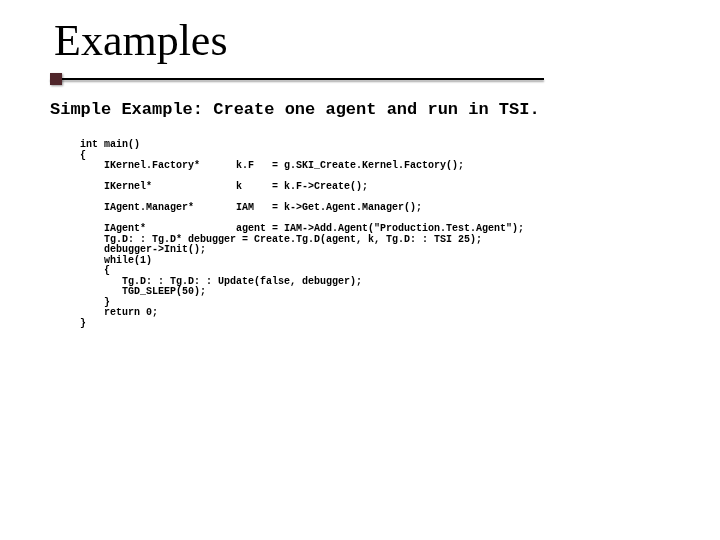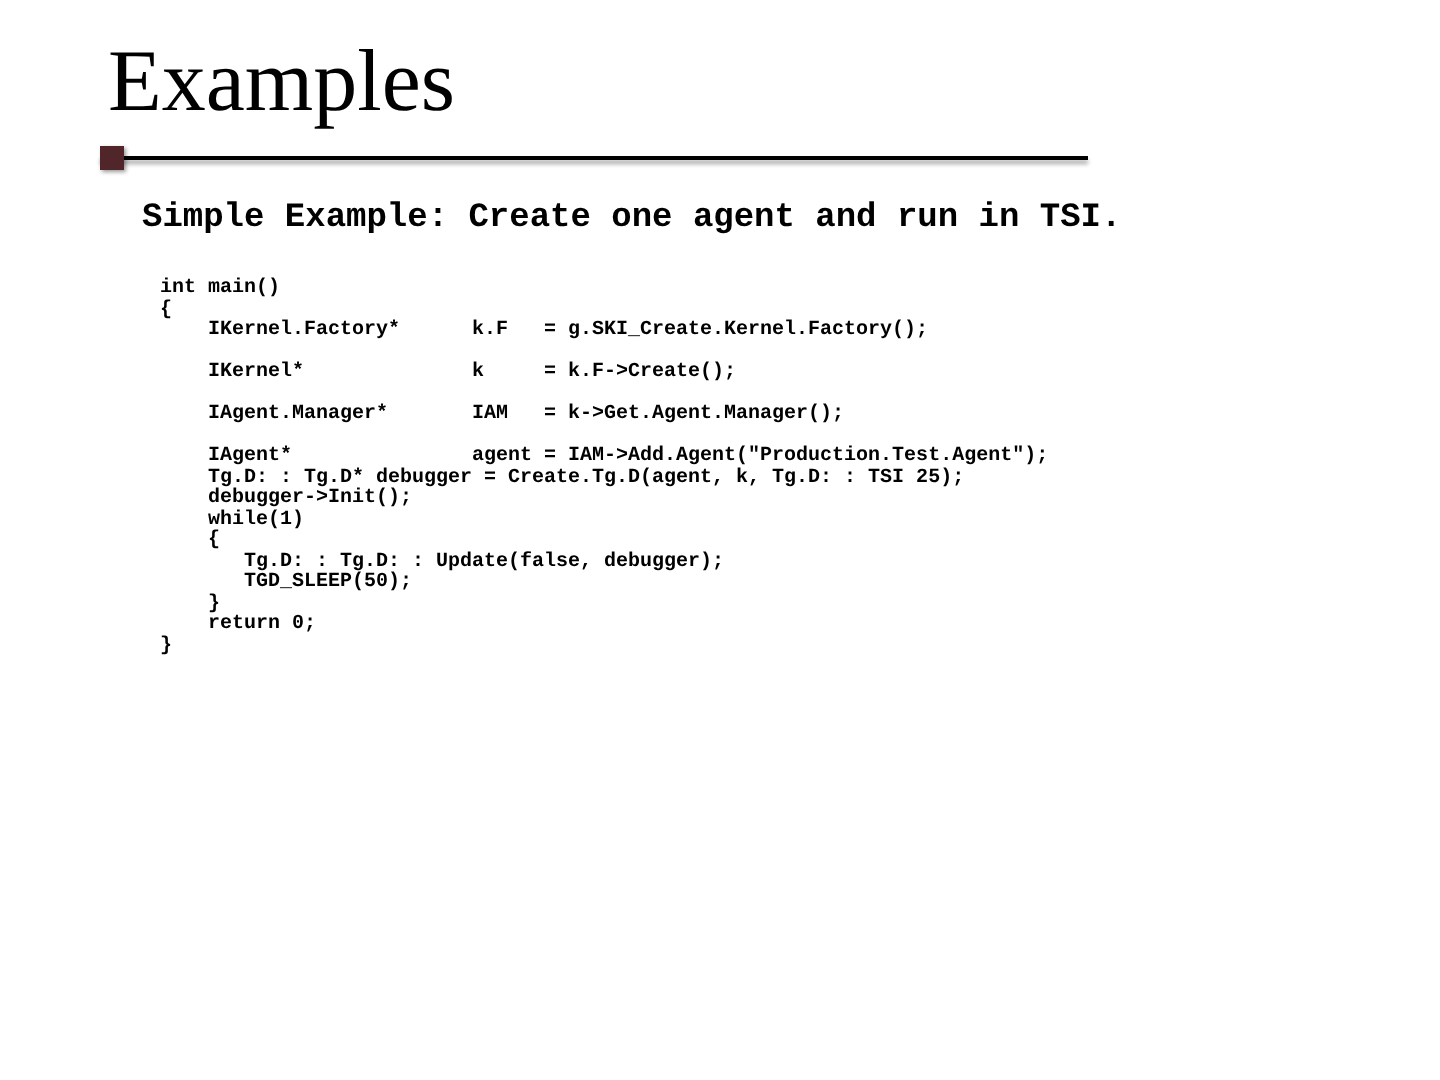--- a/index.html
+++ b/index.html
@@ -57,21 +57,20 @@
   }
   .subtitle {
     position: absolute;
     left: 50px;
     top: 100px;
     font-family: "Courier New", Courier, monospace;
     font-weight: bold;
     font-size: 17px;
     color: #000;
     white-space: pre;
-    margin-left: 21px;
   }
   .code {
     position: absolute;
     left: 80px;
     top: 140px;
     font-family: "Courier New", Courier, monospace;
     font-weight: bold;
     font-size: 10px;
     line-height: 1.05;
     color: #000;

